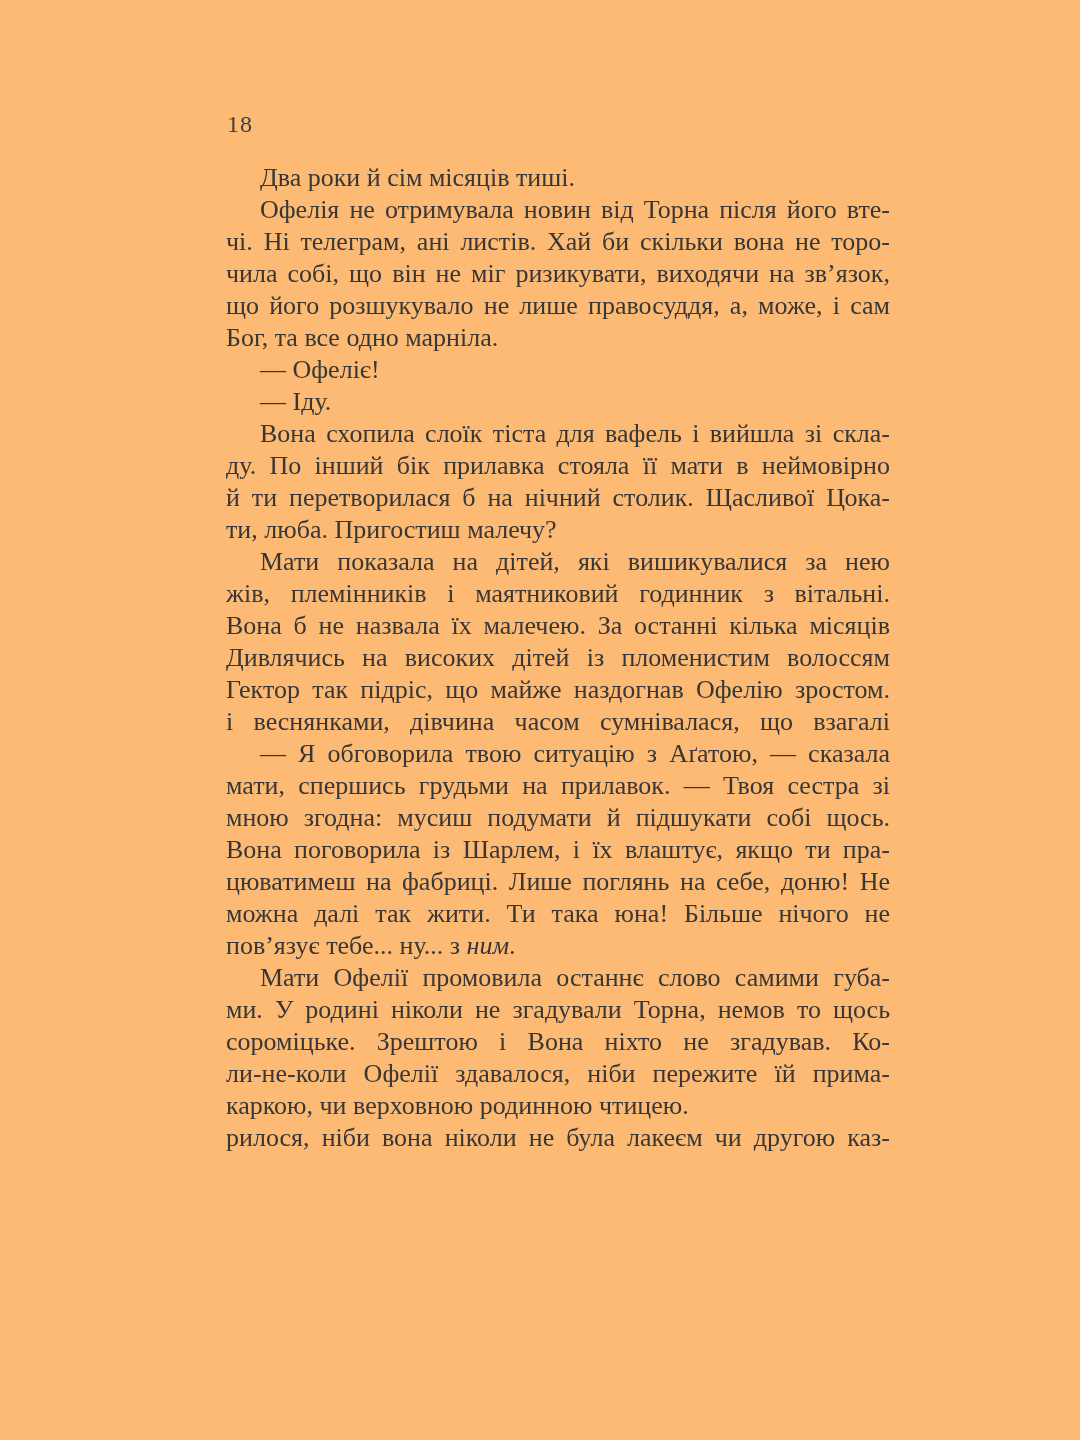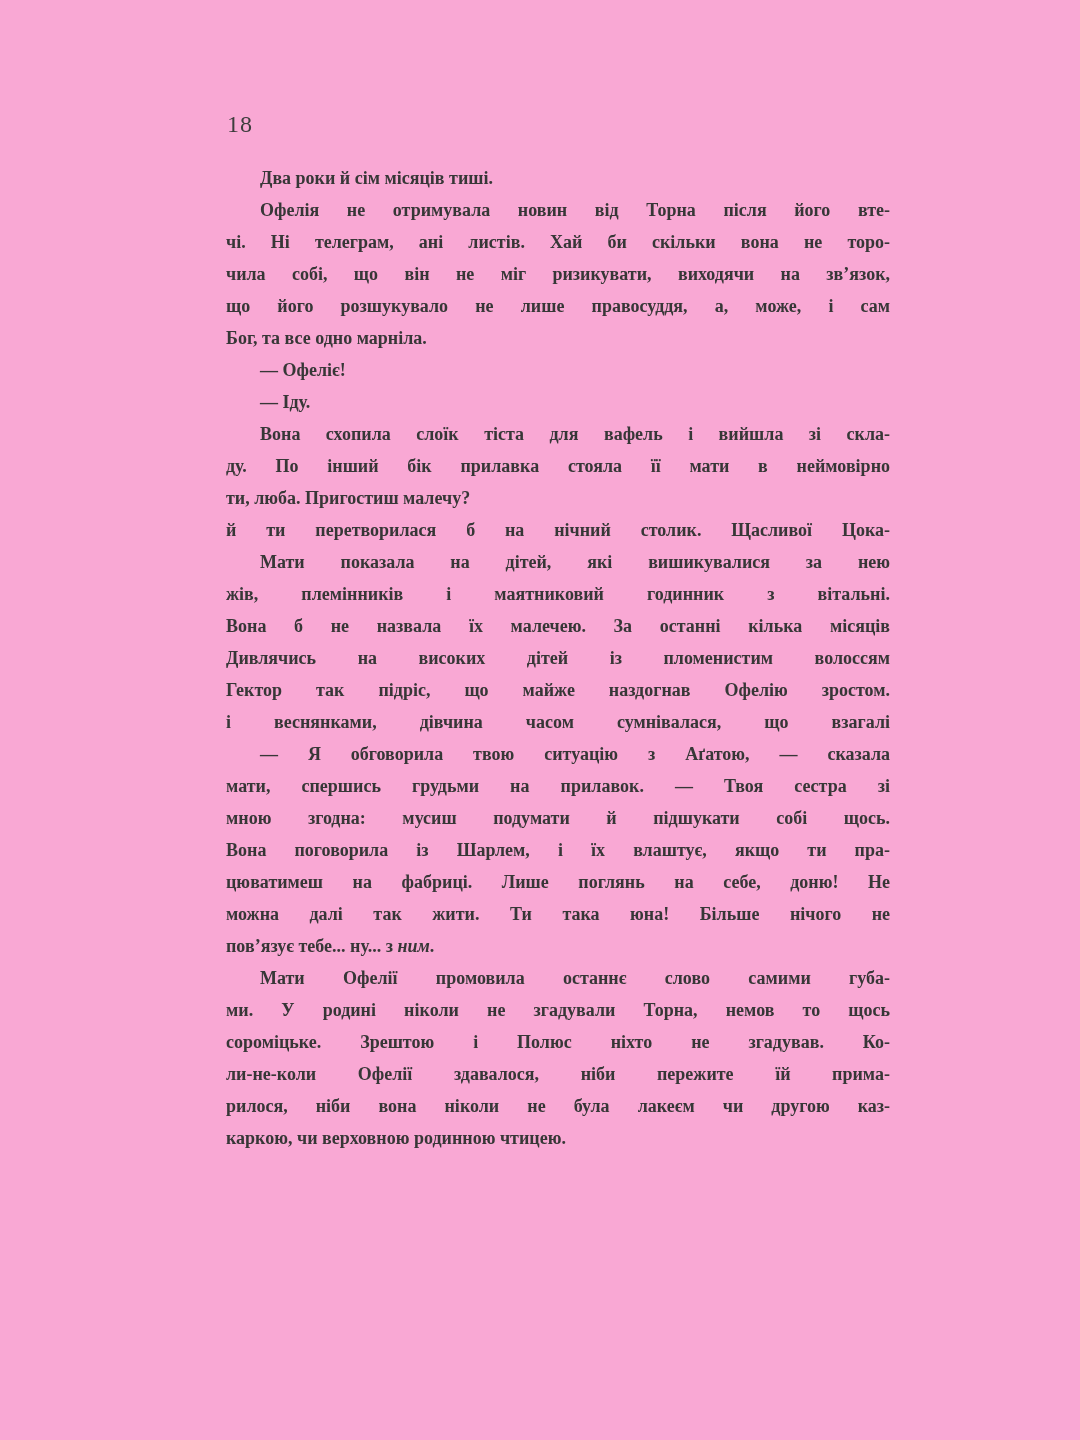--- a/index.html
+++ b/index.html
@@ -11,40 +11,39 @@
     height: 1440px;
     background: #fdfdfc;
     font-family: "Liberation Serif", "DejaVu Serif", serif;
     color: #373737;
     overflow: hidden;
   }
   .book-page {
     position: relative;
     width: 1080px;
     height: 1440px;
-    background: #f9a8d4;
+    background: #fdba74;
   }
   .page-number {
     position: absolute;
     left: 227px;
     top: 110px;
     font-size: 24px;
     line-height: 28px;
     color: #3d3d3d;
     letter-spacing: 1px;
   }
   .text-block {
     position: absolute;
     left: 226px;
     top: 162px;
     width: 664px;
-    font-size: 18px;
+    font-size: 26px;
     line-height: 32px;
     color: #373737;
-    font-weight: bold;
   }
   .text-line {
     white-space: normal;
     text-align: left;
   }
   .text-line.justify {
     text-align: justify;
     text-align-last: justify;
   }
   .text-line.indent {
@@ -63,35 +62,35 @@
       <div class="text-line indent">Два роки й сім місяців тиші.</div>
       <div class="text-line indent justify">Офелія не отримувала новин від Торна після його вте-</div>
       <div class="text-line justify">чі. Ні телеграм, ані листів. Хай би скільки вона не торо-</div>
       <div class="text-line justify">чила собі, що він не міг ризикувати, виходячи на зв’язок,</div>
       <div class="text-line justify">що його розшукувало не лише правосуддя, а, може, і сам</div>
       <div class="text-line">Бог, та все одно марніла.</div>
       <div class="text-line indent">— Офеліє!</div>
       <div class="text-line indent">— Іду.</div>
       <div class="text-line indent justify">Вона схопила слоїк тіста для вафель і вийшла зі скла-</div>
       <div class="text-line justify">ду. По інший бік прилавка стояла її мати в неймовірно</div>
+      <div class="text-line justify">й ти перетворилася б на нічний столик. Щасливої Цока-</div>
       <div class="text-line">ти, люба. Пригостиш малечу?</div>
-      <div class="text-line justify">й ти перетворилася б на нічний столик. Щасливої Цока-</div>
       <div class="text-line indent justify">Мати показала на дітей, які вишикувалися за нею</div>
       <div class="text-line justify">жів, племінників і маятниковий годинник з вітальні.</div>
       <div class="text-line justify">Вона б не назвала їх малечею. За останні кілька місяців</div>
       <div class="text-line justify">Дивлячись на високих дітей із пломенистим волоссям</div>
       <div class="text-line justify">Гектор так підріс, що майже наздогнав Офелію зростом.</div>
       <div class="text-line justify">і веснянками, дівчина часом сумнівалася, що взагалі</div>
       <div class="text-line indent justify">— Я обговорила твою ситуацію з Аґатою, — сказала</div>
       <div class="text-line justify">мати, спершись грудьми на прилавок. — Твоя сестра зі</div>
       <div class="text-line justify">мною згодна: мусиш подумати й підшукати собі щось.</div>
       <div class="text-line justify">Вона поговорила із Шарлем, і їх влаштує, якщо ти пра-</div>
       <div class="text-line justify">цюватимеш на фабриці. Лише поглянь на себе, доню! Не</div>
       <div class="text-line justify">можна далі так жити. Ти така юна! Більше нічого не</div>
       <div class="text-line">пов’язує тебе... ну... з <em>ним</em>.</div>
       <div class="text-line indent justify">Мати Офелії промовила останнє слово самими губа-</div>
       <div class="text-line justify">ми. У родині ніколи не згадували Торна, немов то щось</div>
-      <div class="text-line justify">сороміцьке. Зрештою і Полюс ніхто не згадував. Ко-</div>
+      <div class="text-line justify">сороміцьке. Зрештою і Вона ніхто не згадував. Ко-</div>
       <div class="text-line justify">ли-не-коли Офелії здавалося, ніби пережите їй прима-</div>
+      <div class="text-line">каркою, чи верховною родинною чтицею.</div>
       <div class="text-line justify">рилося, ніби вона ніколи не була лакеєм чи другою каз-</div>
-      <div class="text-line">каркою, чи верховною родинною чтицею.</div>
     </div>
 </div>
 
 </body></html>

